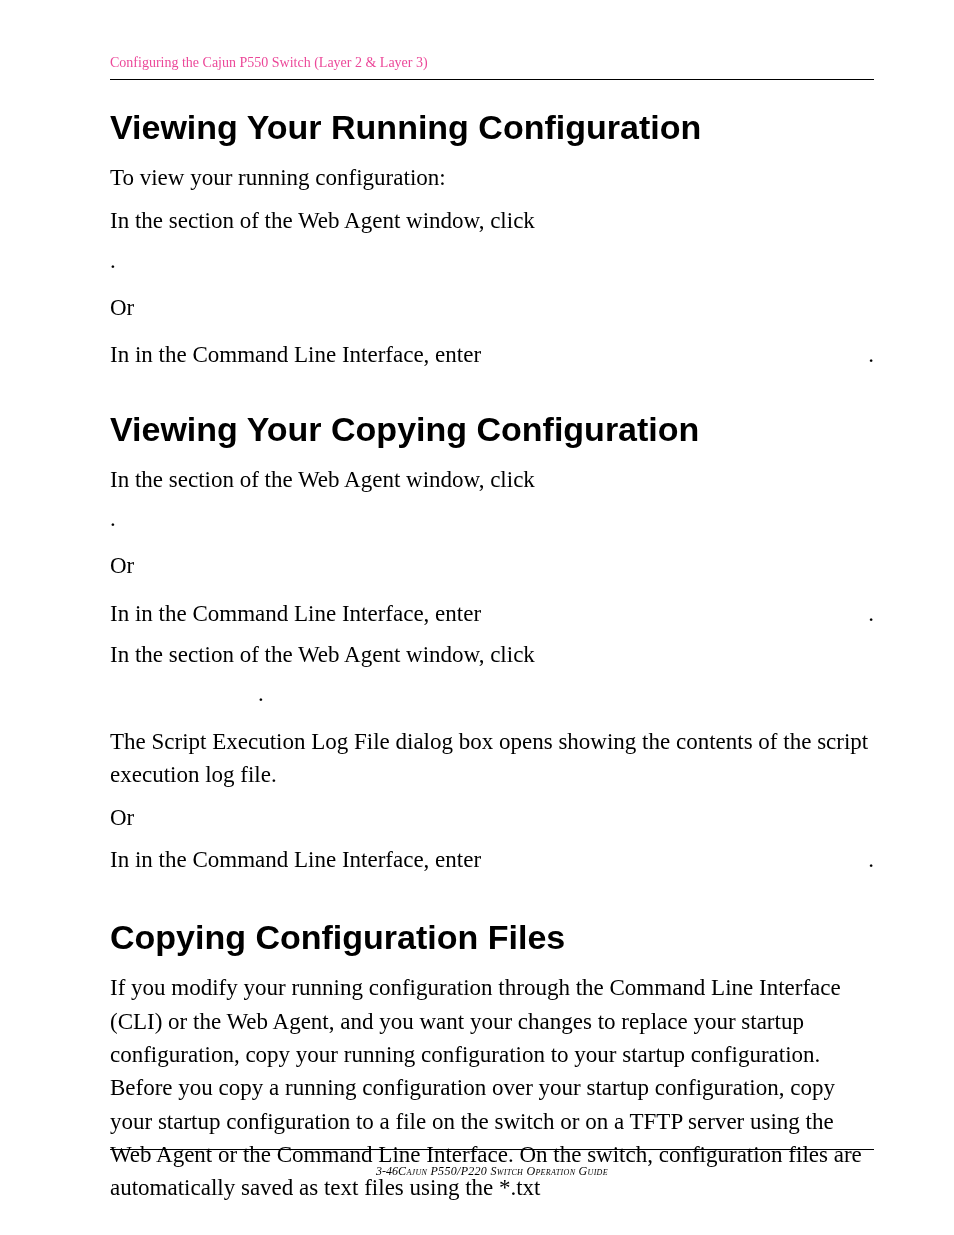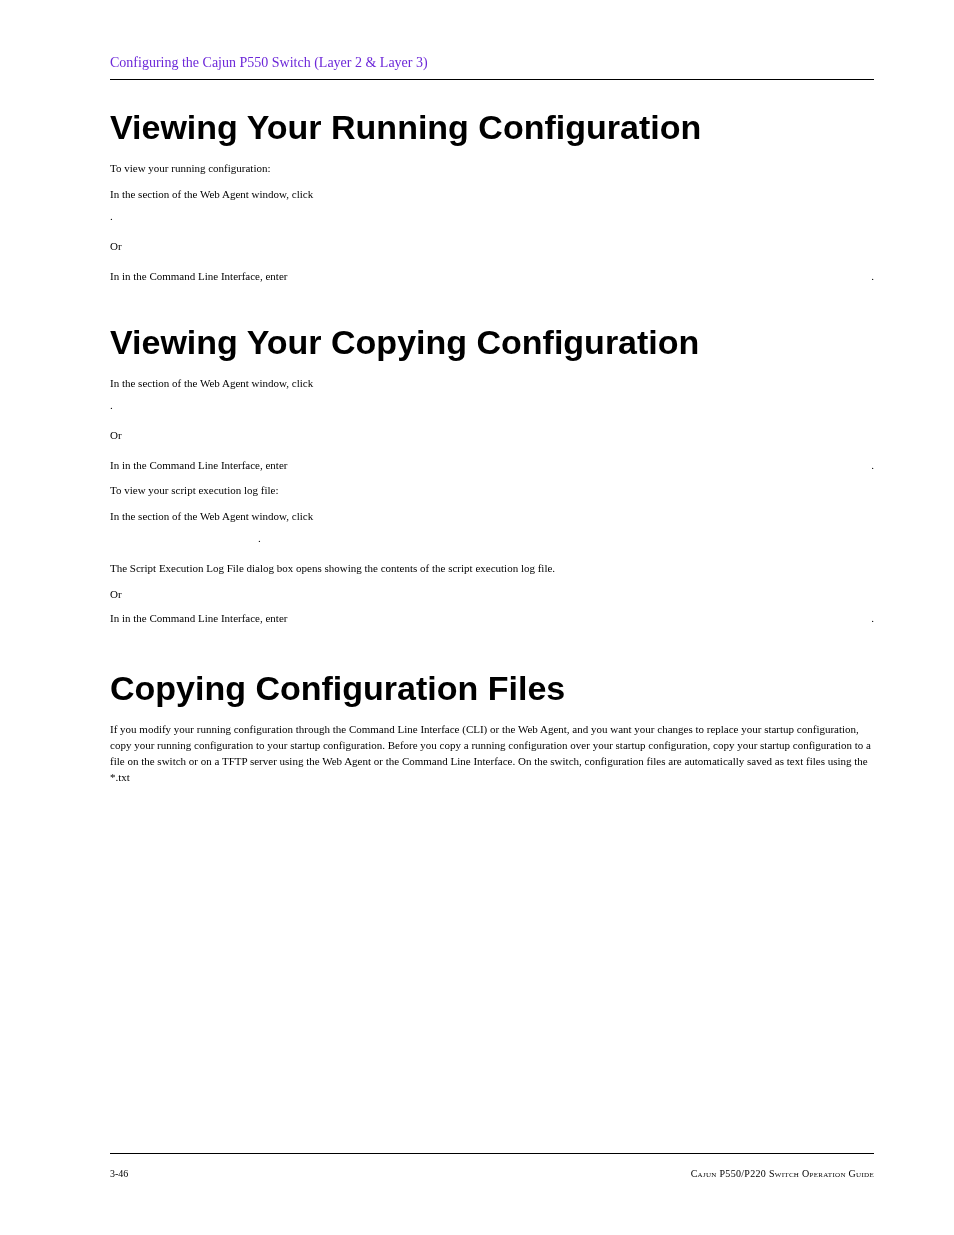--- a/index.html
+++ b/index.html
@@ -12,58 +12,59 @@
   }
   .page {
     width: 954px;
     height: 1235px;
     position: relative;
     box-sizing: border-box;
     padding: 55px 80px 0 110px;
   }
   .running-head {
     font-size: 14px;
-    color: #6d28d9;
+    color: #ec4899;
     margin-bottom: 8px;
   }
   .top-rule {
     border: none;
     border-top: 1px solid #000;
     margin: 0 0 28px 0;
   }
   h2.section {
     font-family: "Segoe UI", "Lucida Sans", "Trebuchet MS", Arial, sans-serif;
     font-weight: 700;
     font-size: 34px;
     margin: 26px 0 14px 0;
     letter-spacing: 0px;
   }
   .body {
-    font-size: 11px;
+    font-size: 23px;
     line-height: 1.45;
   }
   .indent1 { margin-left: 86px; }
   .indent2 { margin-left: 124px; }
   .para { margin: 10px 0 10px 0; }
   .step { margin: 8px 0 8px 0; }
   .footer {
     position: absolute;
     left: 110px;
     right: 80px;
     bottom: 56px;
   }
   .bottom-rule {
     border: none;
     border-top: 1px solid #000;
     margin: 0 0 14px 0;
   }
   .footer-row {
     display: flex;
-    justify-content: space-between;
-    font-size: 10px;
+    justify-content: center;
+    font-size: 12px;
+    font-style: italic;
   }
   .footer-right {
     font-variant: small-caps;
     letter-spacing: 0.3px;
   }
 </style>
 </head>
 <body>
 
 <div class="page">
@@ -102,21 +103,20 @@
     <div class="step indent2" style="margin-top:14px;margin-bottom:14px;">Or</div>
 
     <div class="step indent2">
       <span>In </span>
       <span> in the Command Line Interface, enter </span>
       <span style="float:right;">.</span>
     </div>
   </div>
 
   <div class="body">
-    <div class="para indent1">To view your script execution log file:</div>
 
     <div class="step indent2">
       <span>In the </span>
       <span> section of the Web Agent window, click </span>
     </div>
     <div class="step indent2" style="margin-top:-2px;margin-left:148px;">.</div>
 
     <div class="para indent2" style="margin-top:14px;">The Script Execution Log File dialog box opens showing the contents of the script execution log file.</div>
 
     <div class="step indent2" style="margin-top:10px;margin-bottom:8px;">Or</div>

